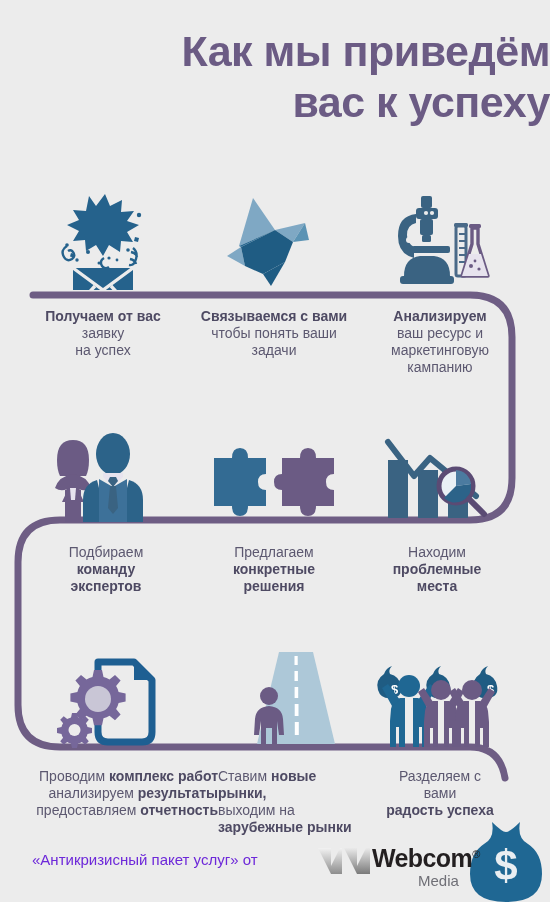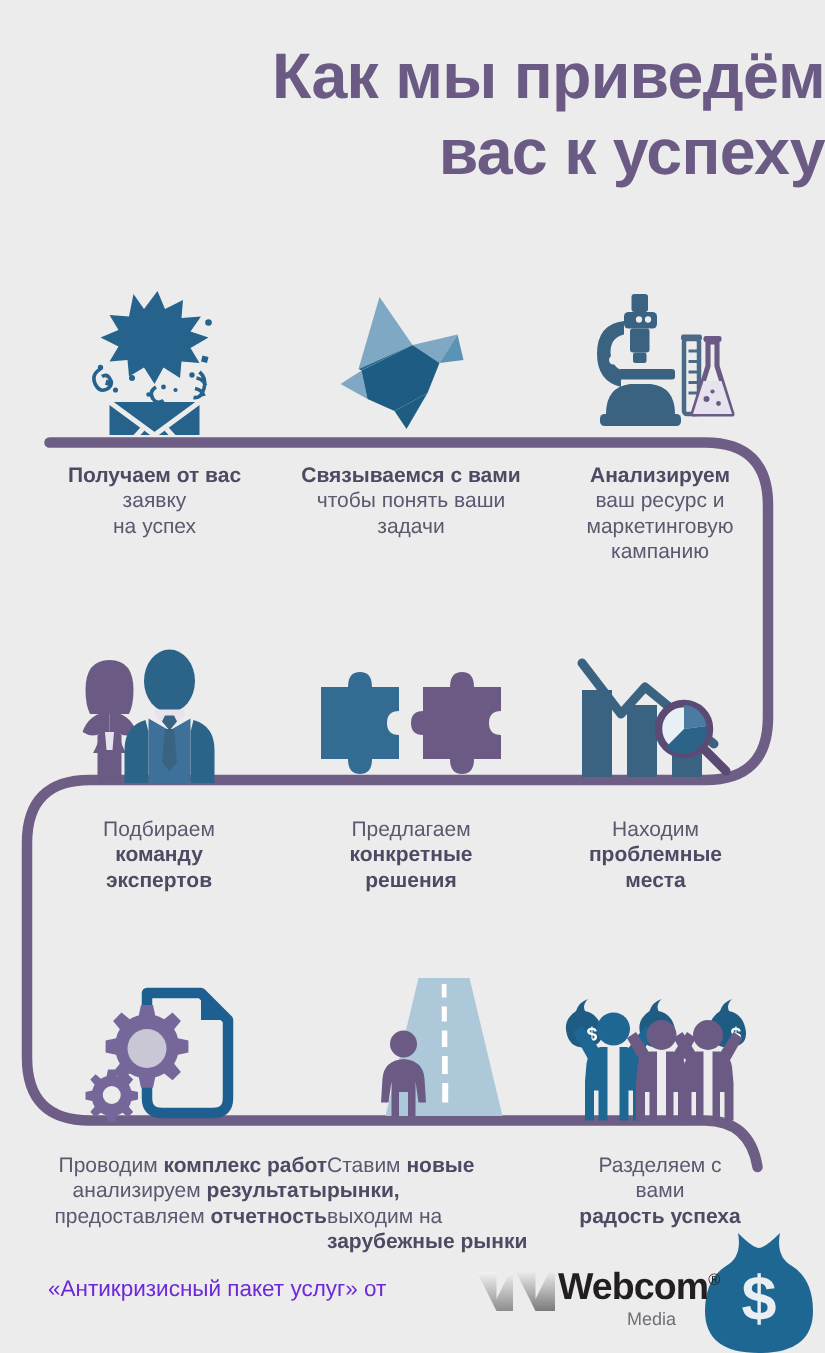--- a/index.html
+++ b/index.html
@@ -117,21 +117,21 @@
   .logo-reg {
     font-size: 11px;
     vertical-align: super;
     font-weight: normal;
   }
   .logo-sub {
     position: absolute;
     left: 418px;
     top: 36px;
     color: #6f6f76;
-    font-size: 12px;
+    font-size: 15px;
   }
   .moneybag {
     position: absolute;
     left: 470px;
     top: 818px;
   }
 </style>
 </head>
 <body>
 

